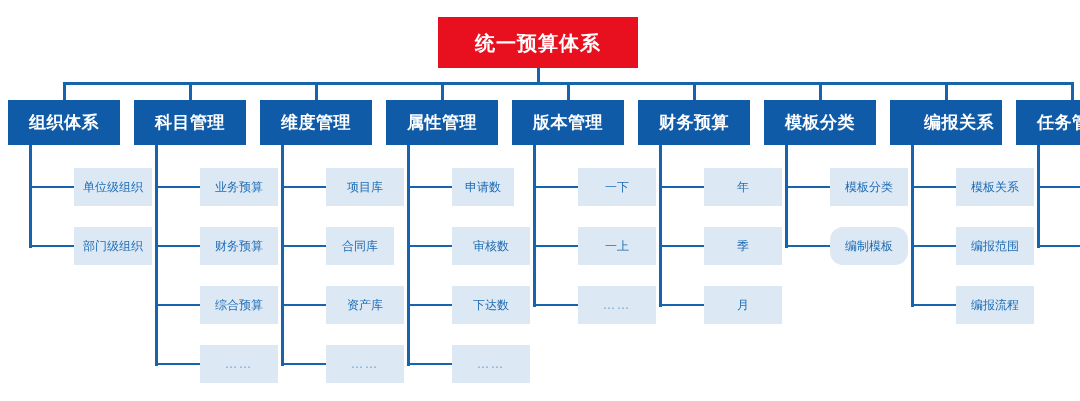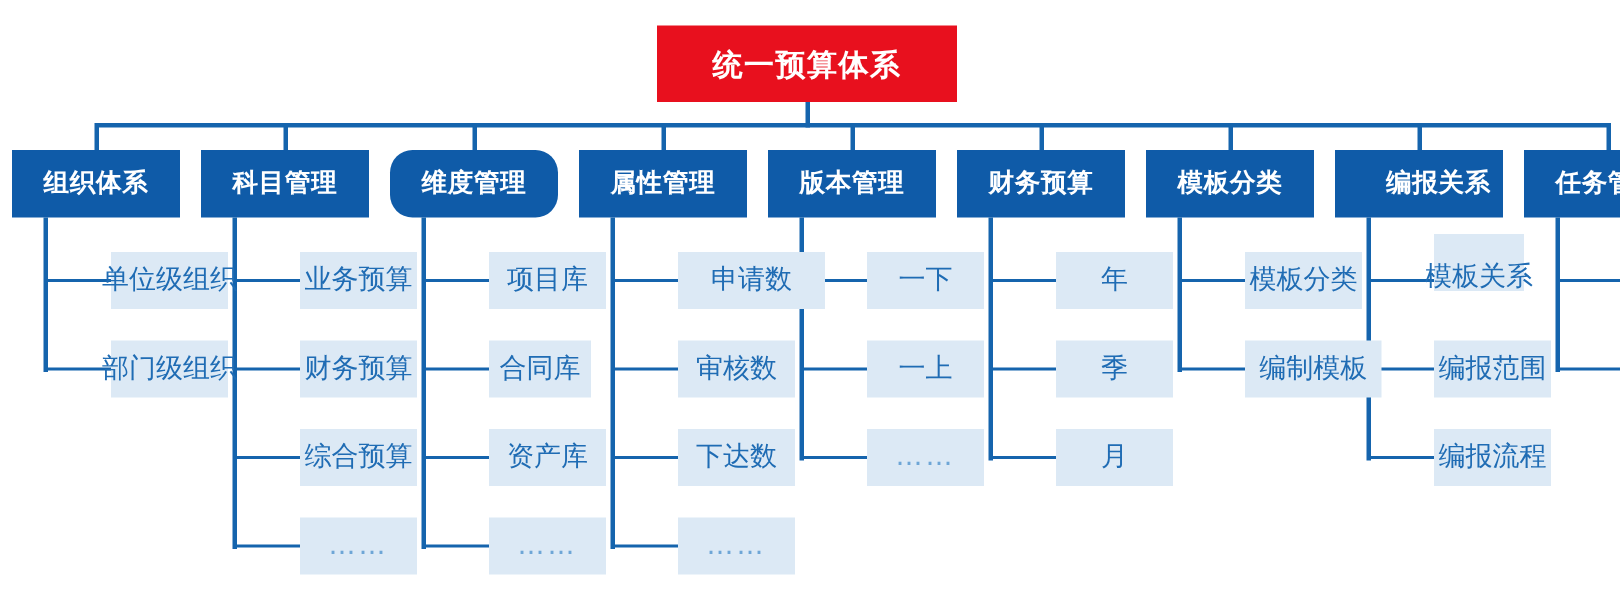--- a/index.html
+++ b/index.html
@@ -77,21 +77,21 @@
   .child-box {
     position: absolute;
     height: 38px;
     background: #dce9f5;
     display: flex;
     align-items: center;
     justify-content: center;
   }
   .child-box .child-label {
     color: #1f6cb4;
-    font-size: 18px;
+    font-size: 12px;
     line-height: 1;
     white-space: nowrap;
   }
   .child-box.ellipsis .child-label {
     color: #6ea6d6;
     letter-spacing: 2px;
   }
 </style>
 </head>
 <body>
@@ -169,39 +169,39 @@
       </div>
       <div class="child-box" style="left: 200px; top: 227px; width: 78px;">
         <span class="child-label">财务预算</span>
       </div>
       <div class="child-box" style="left: 200px; top: 286px; width: 78px;">
         <span class="child-label">综合预算</span>
       </div>
       <div class="child-box ellipsis" style="left: 200px; top: 345px; width: 78px;">
         <span class="child-label">……</span>
       </div>
-      <div class="col-head" style="left: 260px; width: 112px; border-radius: 15px;">
+      <div class="col-head" style="left: 260px; width: 112px;">
         <span class="head-label">维度管理</span>
       </div>
       <div class="child-box" style="left: 326px; top: 168px; width: 78px;">
         <span class="child-label">项目库</span>
       </div>
       <div class="child-box" style="left: 326px; top: 227px; width: 68px;">
         <span class="child-label">合同库</span>
       </div>
       <div class="child-box" style="left: 326px; top: 286px; width: 78px;">
         <span class="child-label">资产库</span>
       </div>
       <div class="child-box ellipsis" style="left: 326px; top: 345px; width: 78px;">
         <span class="child-label">……</span>
       </div>
       <div class="col-head" style="left: 386px; width: 112px;">
         <span class="head-label">属性管理</span>
       </div>
-      <div class="child-box" style="left: 452px; top: 168px; width: 98px;">
+      <div class="child-box" style="left: 452px; top: 168px; width: 62px;">
         <span class="child-label">申请数</span>
       </div>
       <div class="child-box" style="left: 452px; top: 227px; width: 78px;">
         <span class="child-label">审核数</span>
       </div>
       <div class="child-box" style="left: 452px; top: 286px; width: 78px;">
         <span class="child-label">下达数</span>
       </div>
       <div class="child-box ellipsis" style="left: 452px; top: 345px; width: 78px;">
         <span class="child-label">……</span>
@@ -229,27 +229,27 @@
       </div>
       <div class="child-box" style="left: 704px; top: 286px; width: 78px;">
         <span class="child-label">月</span>
       </div>
       <div class="col-head" style="left: 764px; width: 112px;">
         <span class="head-label">模板分类</span>
       </div>
       <div class="child-box" style="left: 830px; top: 168px; width: 78px;">
         <span class="child-label">模板分类</span>
       </div>
-      <div class="child-box" style="left: 830px; top: 227px; width: 91px;">
+      <div class="child-box" style="left: 830px; top: 227px; width: 78px; border-radius: 13px;">
         <span class="child-label">编制模板</span>
       </div>
       <div class="col-head" style="left: 890px; width: 112px; padding-left: 26px;">
         <span class="head-label">编报关系</span>
       </div>
-      <div class="child-box" style="left: 956px; top: 156px; width: 60px; align-items: flex-end;">
+      <div class="child-box" style="left: 956px; top: 168px; width: 78px;">
         <span class="child-label">模板关系</span>
       </div>
       <div class="child-box" style="left: 956px; top: 227px; width: 78px;">
         <span class="child-label">编报范围</span>
       </div>
       <div class="child-box" style="left: 956px; top: 286px; width: 78px;">
         <span class="child-label">编报流程</span>
       </div>
       <div class="col-head" style="left: 1016px; width: 112px;">
         <span class="head-label">任务管理</span>

